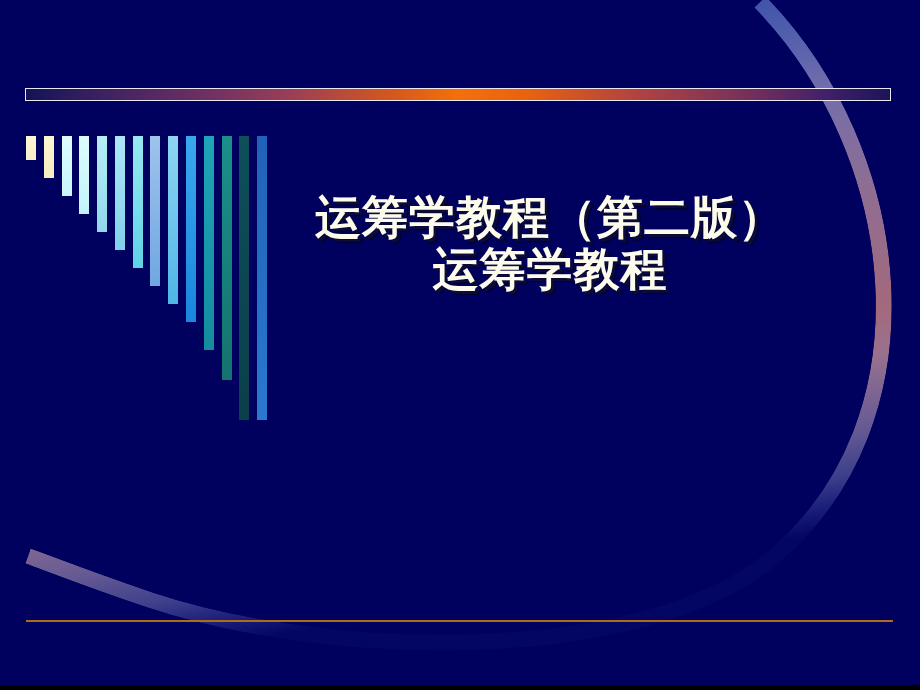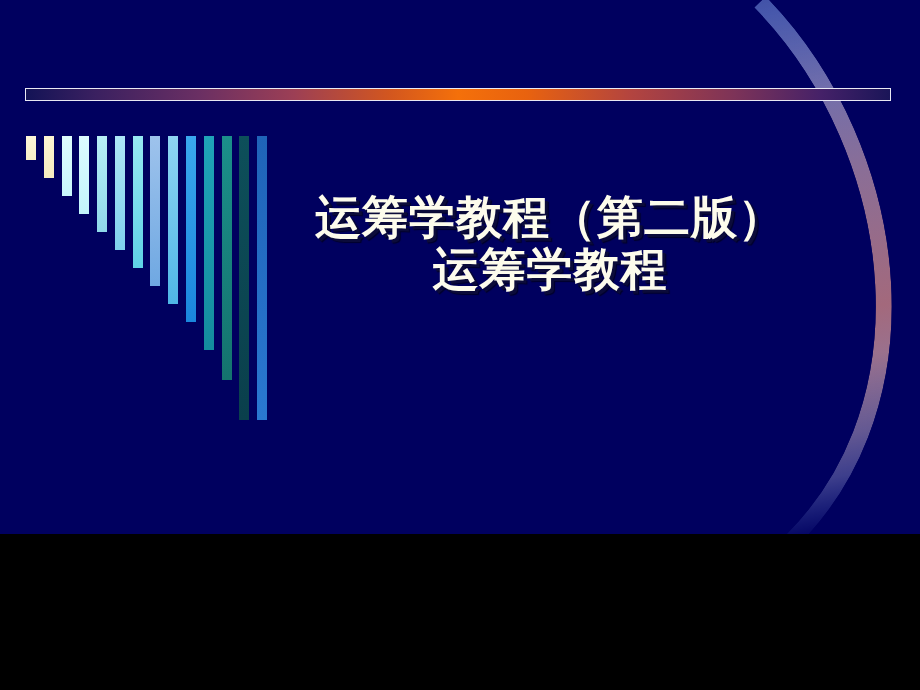--- a/index.html
+++ b/index.html
@@ -4,21 +4,21 @@
 <title>Slide</title>
 <style>
   html, body {
     margin: 0;
     padding: 0;
     background: #000000;
   }
   #slide {
     position: relative;
     width: 920px;
-    height: 534px;
+    height: 685px;
     overflow: hidden;
     background: #00005f;
     font-family: "DejaVu Sans", sans-serif;
   }
 
   
   #arc-layer {
     position: absolute;
     left: 0; top: 0;
     width: 920px; height: 690px;

